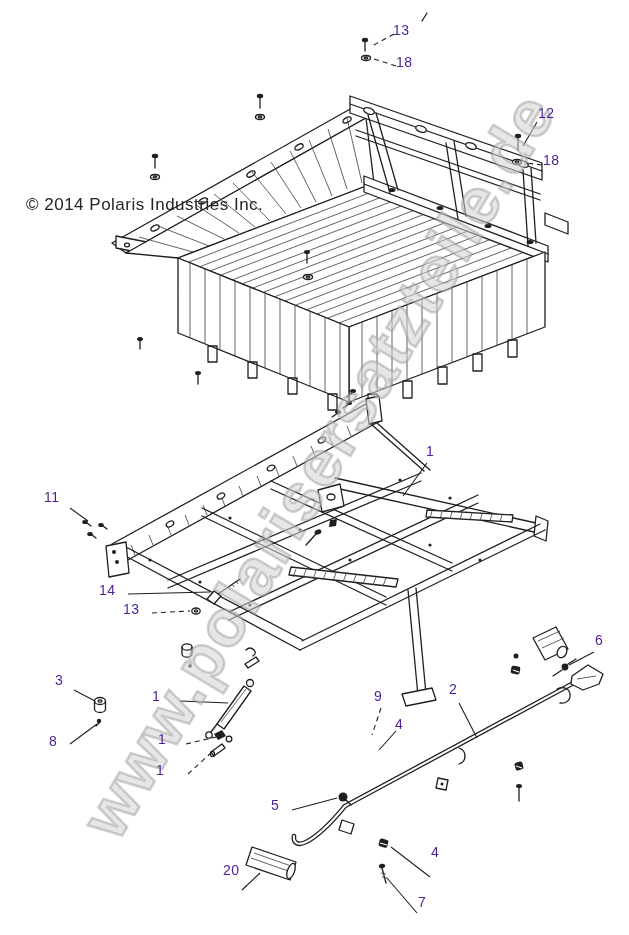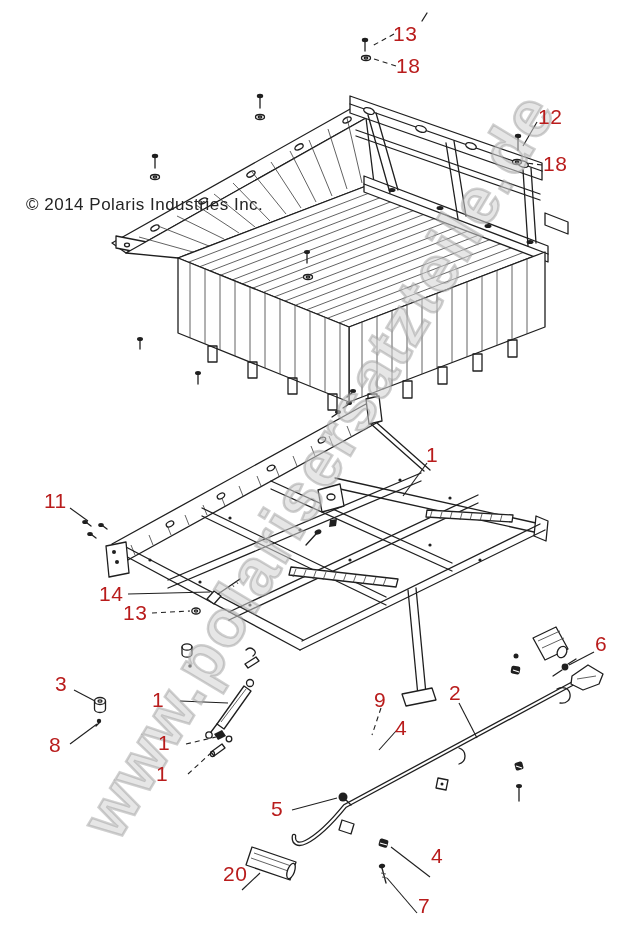--- a/index.html
+++ b/index.html
@@ -12,21 +12,21 @@
   .fillk{fill:#1f1f1f;stroke:none;}
   .thin{stroke:#3a3a3a;stroke-width:0.8;fill:none;}
   .leader{stroke:#1f1f1f;stroke-width:1.1;fill:none;}
   .leader.dash{stroke-dasharray:5 4;}
   .watermark{position:absolute;left:318px;top:465px;z-index:3;white-space:nowrap;
      transform:translate(-50%,-50%) rotate(-59deg);font-size:66px;font-weight:bold;
      letter-spacing:2px;color:rgba(210,210,210,0.55);
      -webkit-text-stroke:2.5px rgba(150,150,150,0.45);pointer-events:none;}
   .copyright{position:absolute;left:26px;top:195px;z-index:4;font-size:17px;
      color:#242424;letter-spacing:0.5px;text-align:center;}
-  .co{position:absolute;z-index:4;font-size:21px;color:#b91c1c;letter-spacing:0.5px;}
+  .co{position:absolute;z-index:4;font-size:14px;color:#4c1d95;letter-spacing:0.5px;}
 </style>
 </head>
 <body>
 
 <div id="page">
 
   <svg class="art" width="629" height="935" viewBox="0 0 629 935">
 
     <g>
 

